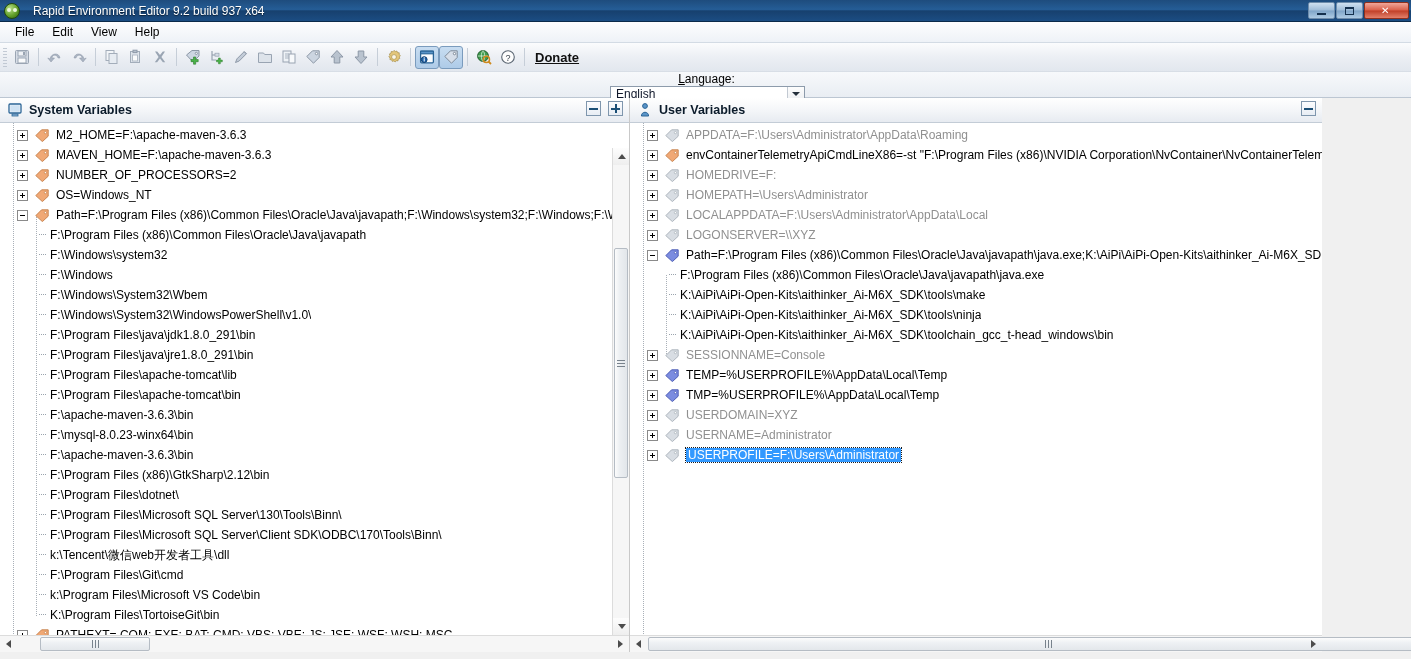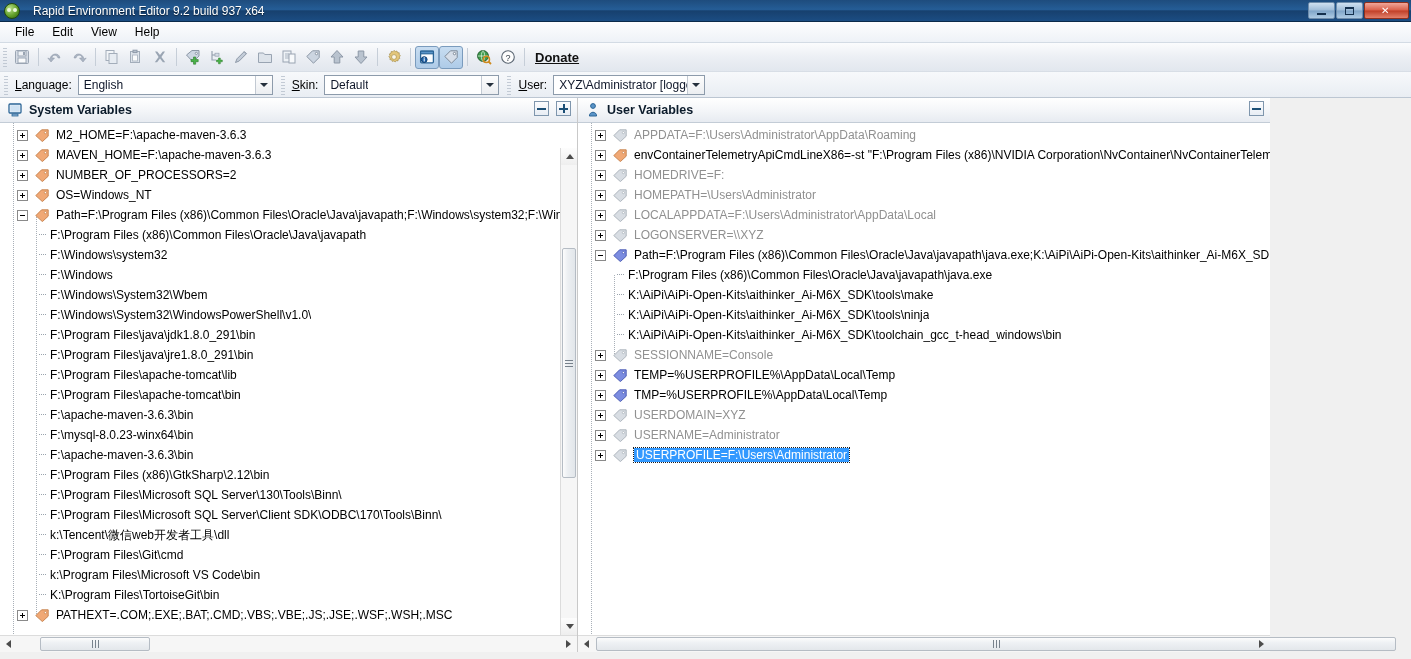--- a/index.html
+++ b/index.html
@@ -105,20 +105,21 @@
     padding: 0 6px; white-space: nowrap; text-decoration: underline;
   }
 
   
   .combobar {
     height: 26px;
     background: linear-gradient(to bottom, #f7f9fb 0%, #e9edf3 100%);
     border-bottom: 1px solid #bcc6d2;
     display: flex; align-items: center;
     padding-left: 4px;
+    flex-direction: column;
   }
   .cb-label { font-size: 12px; color: #000; margin: 0 6px 0 4px; white-space: nowrap; }
   .cb-label u { text-decoration: underline; }
   .combo {
     height: 20px;
     border: 1px solid #8d9bab;
     background: #ffffff;
     display: flex; align-items: center;
     font-size: 12px; color: #0f172a;
     padding-left: 5px;
@@ -136,21 +137,21 @@
     border-left: 4px solid transparent; border-right: 4px solid transparent;
     border-top: 4px solid #25303c;
   }
   #language-combo { width: 195px; }
   #skin-combo { width: 175px; }
   #user-combo { width: 152px; }
 
   
   .panels { display: flex; height: 554px; background: #f0f0f0; }
   .panel { position: relative; display: flex; flex-direction: column; background: #ffffff; }
-  #system-panel { width: 578px; border-right: 1px solid #c9c9c9; }
+  #system-panel { width: 630px; border-right: 1px solid #c9c9c9; }
   #user-panel { width: 692px; }
 
   .panel-header {
     height: 25px;
     background: linear-gradient(to bottom, #ffffff 0%, #f3f5f8 55%, #e7ebf1 100%);
     border-bottom: 1px solid #c3ccd6;
     display: flex; align-items: center;
     padding-left: 7px;
     position: relative;
   }
@@ -591,20 +592,24 @@
           <div class="row child">
             <span class="dotline"></span>
             <span class="rowtext">F:\apache-maven-3.6.3\bin</span>
           </div>
           <div class="row child">
             <span class="dotline"></span>
             <span class="rowtext">F:\Program Files (x86)\GtkSharp\2.12\bin</span>
           </div>
           <div class="row child">
             <span class="dotline"></span>
+            <span class="rowtext">F:\Program Files\dotnet\</span>
+          </div>
+          <div class="row child">
+            <span class="dotline"></span>
             <span class="rowtext">F:\Program Files\Microsoft SQL Server\130\Tools\Binn\</span>
           </div>
           <div class="row child">
             <span class="dotline"></span>
             <span class="rowtext">F:\Program Files\Microsoft SQL Server\Client SDK\ODBC\170\Tools\Binn\</span>
           </div>
           <div class="row child">
             <span class="dotline"></span>
             <span class="rowtext">k:\Tencent\微信web开发者工具\dll</span>
           </div>

